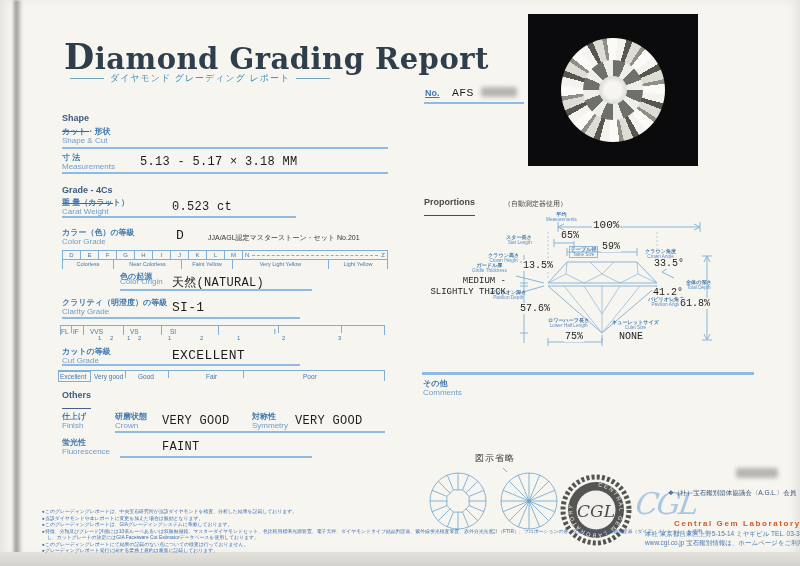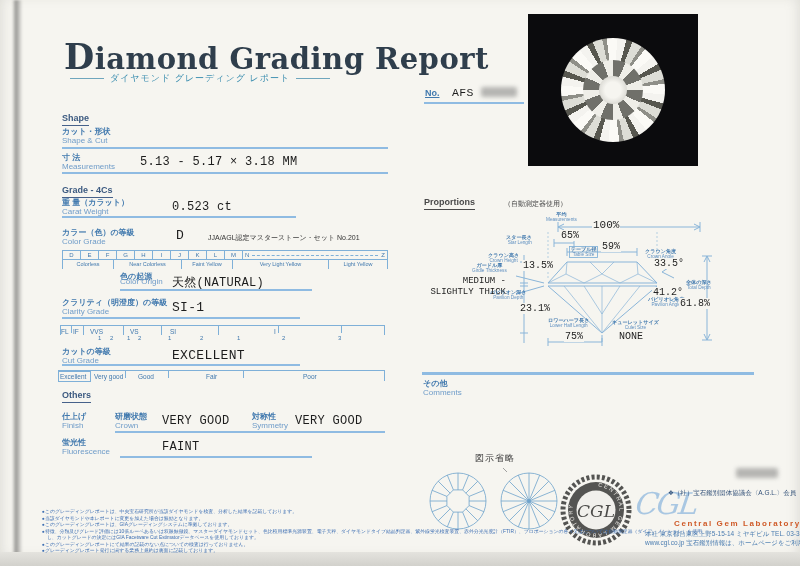--- a/index.html
+++ b/index.html
@@ -3,21 +3,21 @@
 <meta charset="utf-8">
 <style>
   html,body{margin:0;padding:0;background:#ffffff}
   #page{position:relative;width:800px;height:566px;background:#f6f5f0;overflow:hidden;
         font-family:"Liberation Sans",sans-serif;box-shadow:inset 0 -6px 14px rgba(120,118,110,.25)}
   .abs{position:absolute}
   .jp{font-size:8px;font-weight:bold;color:#4179ae;white-space:nowrap;line-height:9px}
   .en{font-size:8px;color:#6f9cc9;white-space:nowrap;line-height:9px}
   .val{font-family:"Liberation Mono",monospace;font-size:12px;color:#1d1d1d;white-space:nowrap;letter-spacing:.3px}
   .rule{height:2px;background:#8fbbe2}
-  .hdr{font-size:9px;font-weight:bold;color:#3c5a80;border-bottom:1px solid #46618a;padding-bottom:2px;white-space:nowrap}
+  .hdr{font-size:9px;font-weight:bold;color:#3c5a80;border-bottom:1px solid #46618a;padding-bottom:8px;white-space:nowrap}
   .title{font-family:"DejaVu Serif","Liberation Serif",serif;font-size:29px;font-weight:600;color:#2f3e4c;letter-spacing:.5px;white-space:nowrap}
   .title::first-letter{font-size:1.2em}
   .subtitle{display:flex;align-items:center;width:272px;color:#3d8fb0;font-size:9px;letter-spacing:1px;white-space:nowrap}
   .subtitle::before,.subtitle::after{content:"";flex:1;border-top:1px solid #6fa6bd;margin:0 6px}
   
   .cletters{display:flex;height:10px;border:1px solid #7fb0d8;box-sizing:border-box}
   .cletters .c{width:17px;border-right:1px solid #7fb0d8;font-size:6px;color:#4179ae;text-align:center;line-height:9px}
   .cletters .cn{flex:1;display:flex;font-size:6px;color:#4179ae;line-height:9px;padding:0 2px}
   .cletters .dash{flex:1;border-top:1px dashed #7fb0d8;margin-top:4px;margin-left:3px;margin-right:3px}
   .cregions{display:flex;height:9px;border-left:1px solid #7fb0d8;border-right:1px solid #7fb0d8}
@@ -256,21 +256,21 @@
   </div>
   <div class="abs" style="left:428px;top:276px;width:78px;text-align:right;font-family:'Liberation Mono',monospace;font-size:9px;color:#222;line-height:11px">
     <div>MEDIUM -</div>
     <div>SLIGHTLY THICK</div>
   </div>
 
   <div class="pl" style="left:490px;top:290px">
     <span class="j">パビリオン深さ</span>
     <span class="e">Pavilion Depth</span>
   </div>
-  <div class="pv" style="left:519px;top:303px">23.1%</div>
+  <div class="pv" style="left:519px;top:303px">57.6%</div>
 
   <div class="pv" style="left:652px;top:287px">41.2°</div>
   <div class="pl" style="left:648px;top:297px">
     <span class="j">パビリオン角度</span>
     <span class="e">Pavilion Angle</span>
   </div>
 
   <div class="pl" style="left:686px;top:280px">
     <span class="j">全体の深さ</span>
     <span class="e">Total Depth</span>

